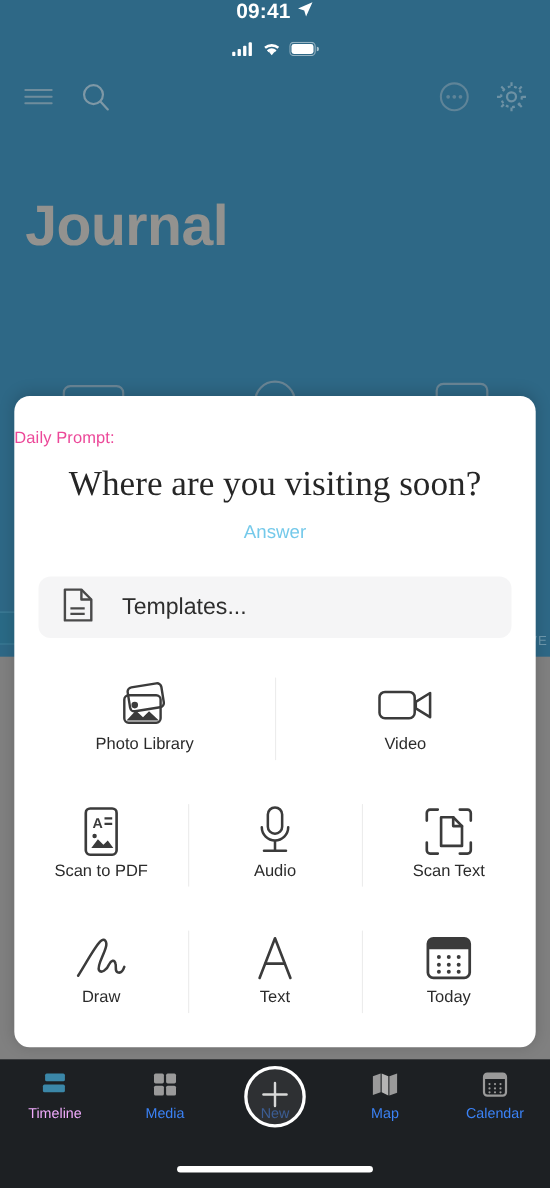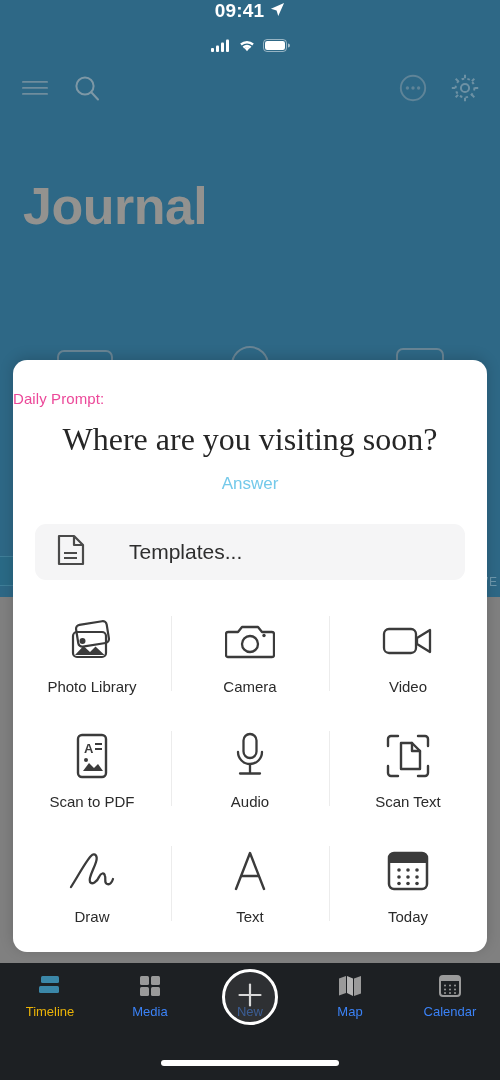--- a/index.html
+++ b/index.html
@@ -74,47 +74,47 @@
   .prompt-question {
     text-align:center; color:#262626; font-size:32px; margin-top:14px;
     font-family:"Liberation Serif", serif;
   }
   .prompt-answer {
     text-align:center; color:#74c9ea; font-size:17px; margin-top:16px;
   }
 
   .templates-row {
     margin:30px 22px 0 22px; height:56px; background:#f5f5f6; border-radius:11px;
-    display:flex; align-items:center; padding:0 22px; gap:44px;
+    display:flex; align-items:center; padding:0 22px; gap:26px;
   }
   .templates-label { font-size:21px; color:#2e2e2e; }
 
   
   .grid { margin-top:22px; }
   .grid-row { display:flex; height:115px; }
   .cell {
     flex:1; display:flex; flex-direction:column; align-items:center; justify-content:flex-start;
     padding-top:12px; position:relative;
   }
   .cell + .cell::before {
     content:""; position:absolute; left:0; top:14px; bottom:26px; width:1px; background:#ececec;
   }
   .cell-icon { height:54px; display:flex; align-items:center; justify-content:center; }
-  .cell-label { margin-top:10px; font-size:15px; color:#2b2b2b; }
+  .cell-label { margin-top:0; font-size:15px; color:#2b2b2b; }
 
   
   .tabbar {
     position:absolute; left:0; right:0; bottom:0; height:117px;
     background:#1d2023;
   }
   .tabs { display:flex; height:72px; padding-top:10px; }
   .tab { flex:1; display:flex; flex-direction:column; align-items:center; gap:5px; position:relative; }
   .tab-icon { height:26px; display:flex; align-items:center; justify-content:center; }
   .tab-label { font-size:13px; color:#3b82f6; }
-  .tab-label.active { color:#eab308; }
+  .tab-label.active { color:#f0abfc; }
   .tab-new-ring {
     position:absolute; top:-4px; left:50%; transform:translateX(-50%);
     width:56px; height:56px; border-radius:50%;
     border:3px solid #ffffff; background:rgba(60,62,65,.55);
     display:flex; align-items:center; justify-content:center; z-index:3;
   }
   .home-indicator {
     position:absolute; bottom:14px; left:50%; transform:translateX(-50%);
     width:178px; height:6px; border-radius:3px; background:#ffffff;
   }
@@ -233,30 +233,20 @@
       <div class="cell">
         <div class="cell-icon">
           <svg width="52" height="42" viewBox="0 0 52 42">
             <rect x="11" y="3" width="31" height="22" rx="4" fill="none" stroke="#3b3b3b" stroke-width="2.2" transform="rotate(-9 26 14)"></rect>
             <rect x="7" y="12" width="33" height="25" rx="4" fill="none" stroke="#3b3b3b" stroke-width="2.2"></rect>
             <circle cx="16.5" cy="21" r="3" fill="#3b3b3b"></circle>
             <path d="M9 35l8.5-9 6.5 6 5.5-5.5 9 8.5z" fill="#3b3b3b"></path>
           </svg>
         </div>
         <div class="cell-label">Photo Library</div>
-      </div>
-      <div class="cell">
-        <div class="cell-icon">
-          <svg width="50" height="40" viewBox="0 0 50 40">
-            <path d="M3 11h10l4-5h16l4 5h10a2 2 0 0 1 2 2v21a2 2 0 0 1-2 2H3a2 2 0 0 1-2-2V13a2 2 0 0 1 2-2z" fill="none" stroke="#3b3b3b" stroke-width="2.3" stroke-linejoin="round"></path>
-            <circle cx="25" cy="23" r="8" fill="none" stroke="#3b3b3b" stroke-width="2.3"></circle>
-            <circle cx="39" cy="14.5" r="1.7" fill="#3b3b3b"></circle>
-          </svg>
-        </div>
-        <div class="cell-label">Camera</div>
       </div>
       <div class="cell">
         <div class="cell-icon">
           <svg width="52" height="36" viewBox="0 0 52 36">
             <rect x="2" y="6" width="32" height="24" rx="5" fill="none" stroke="#3b3b3b" stroke-width="2.3"></rect>
             <path d="M35 15l13-8v22l-13-8z" fill="none" stroke="#3b3b3b" stroke-width="2.3" stroke-linejoin="round"></path>
           </svg>
         </div>
         <div class="cell-label">Video</div>
       </div>

